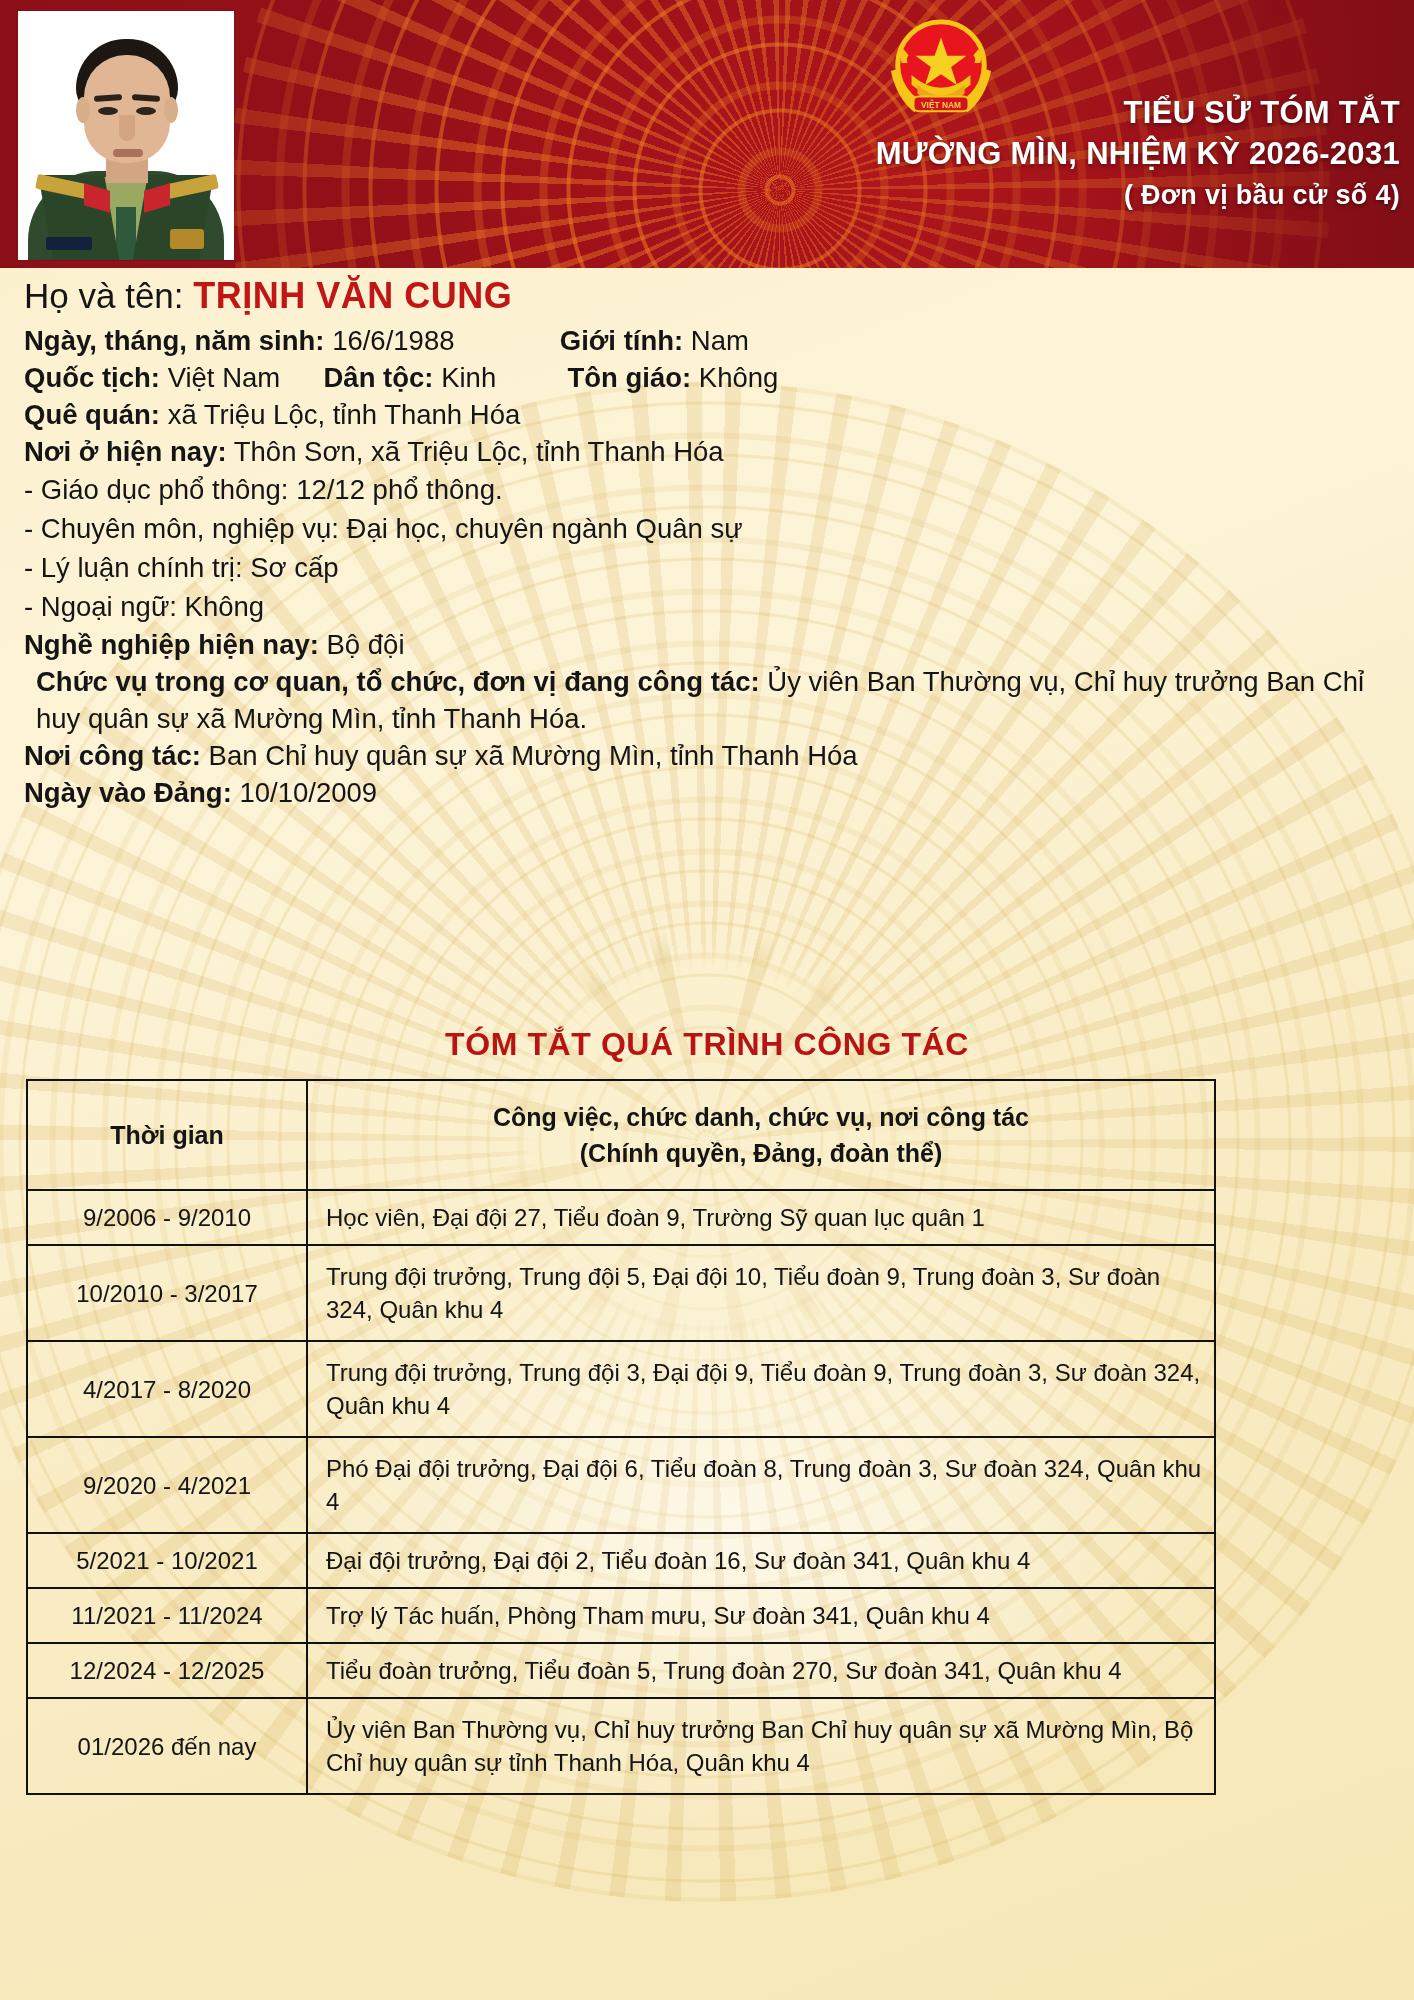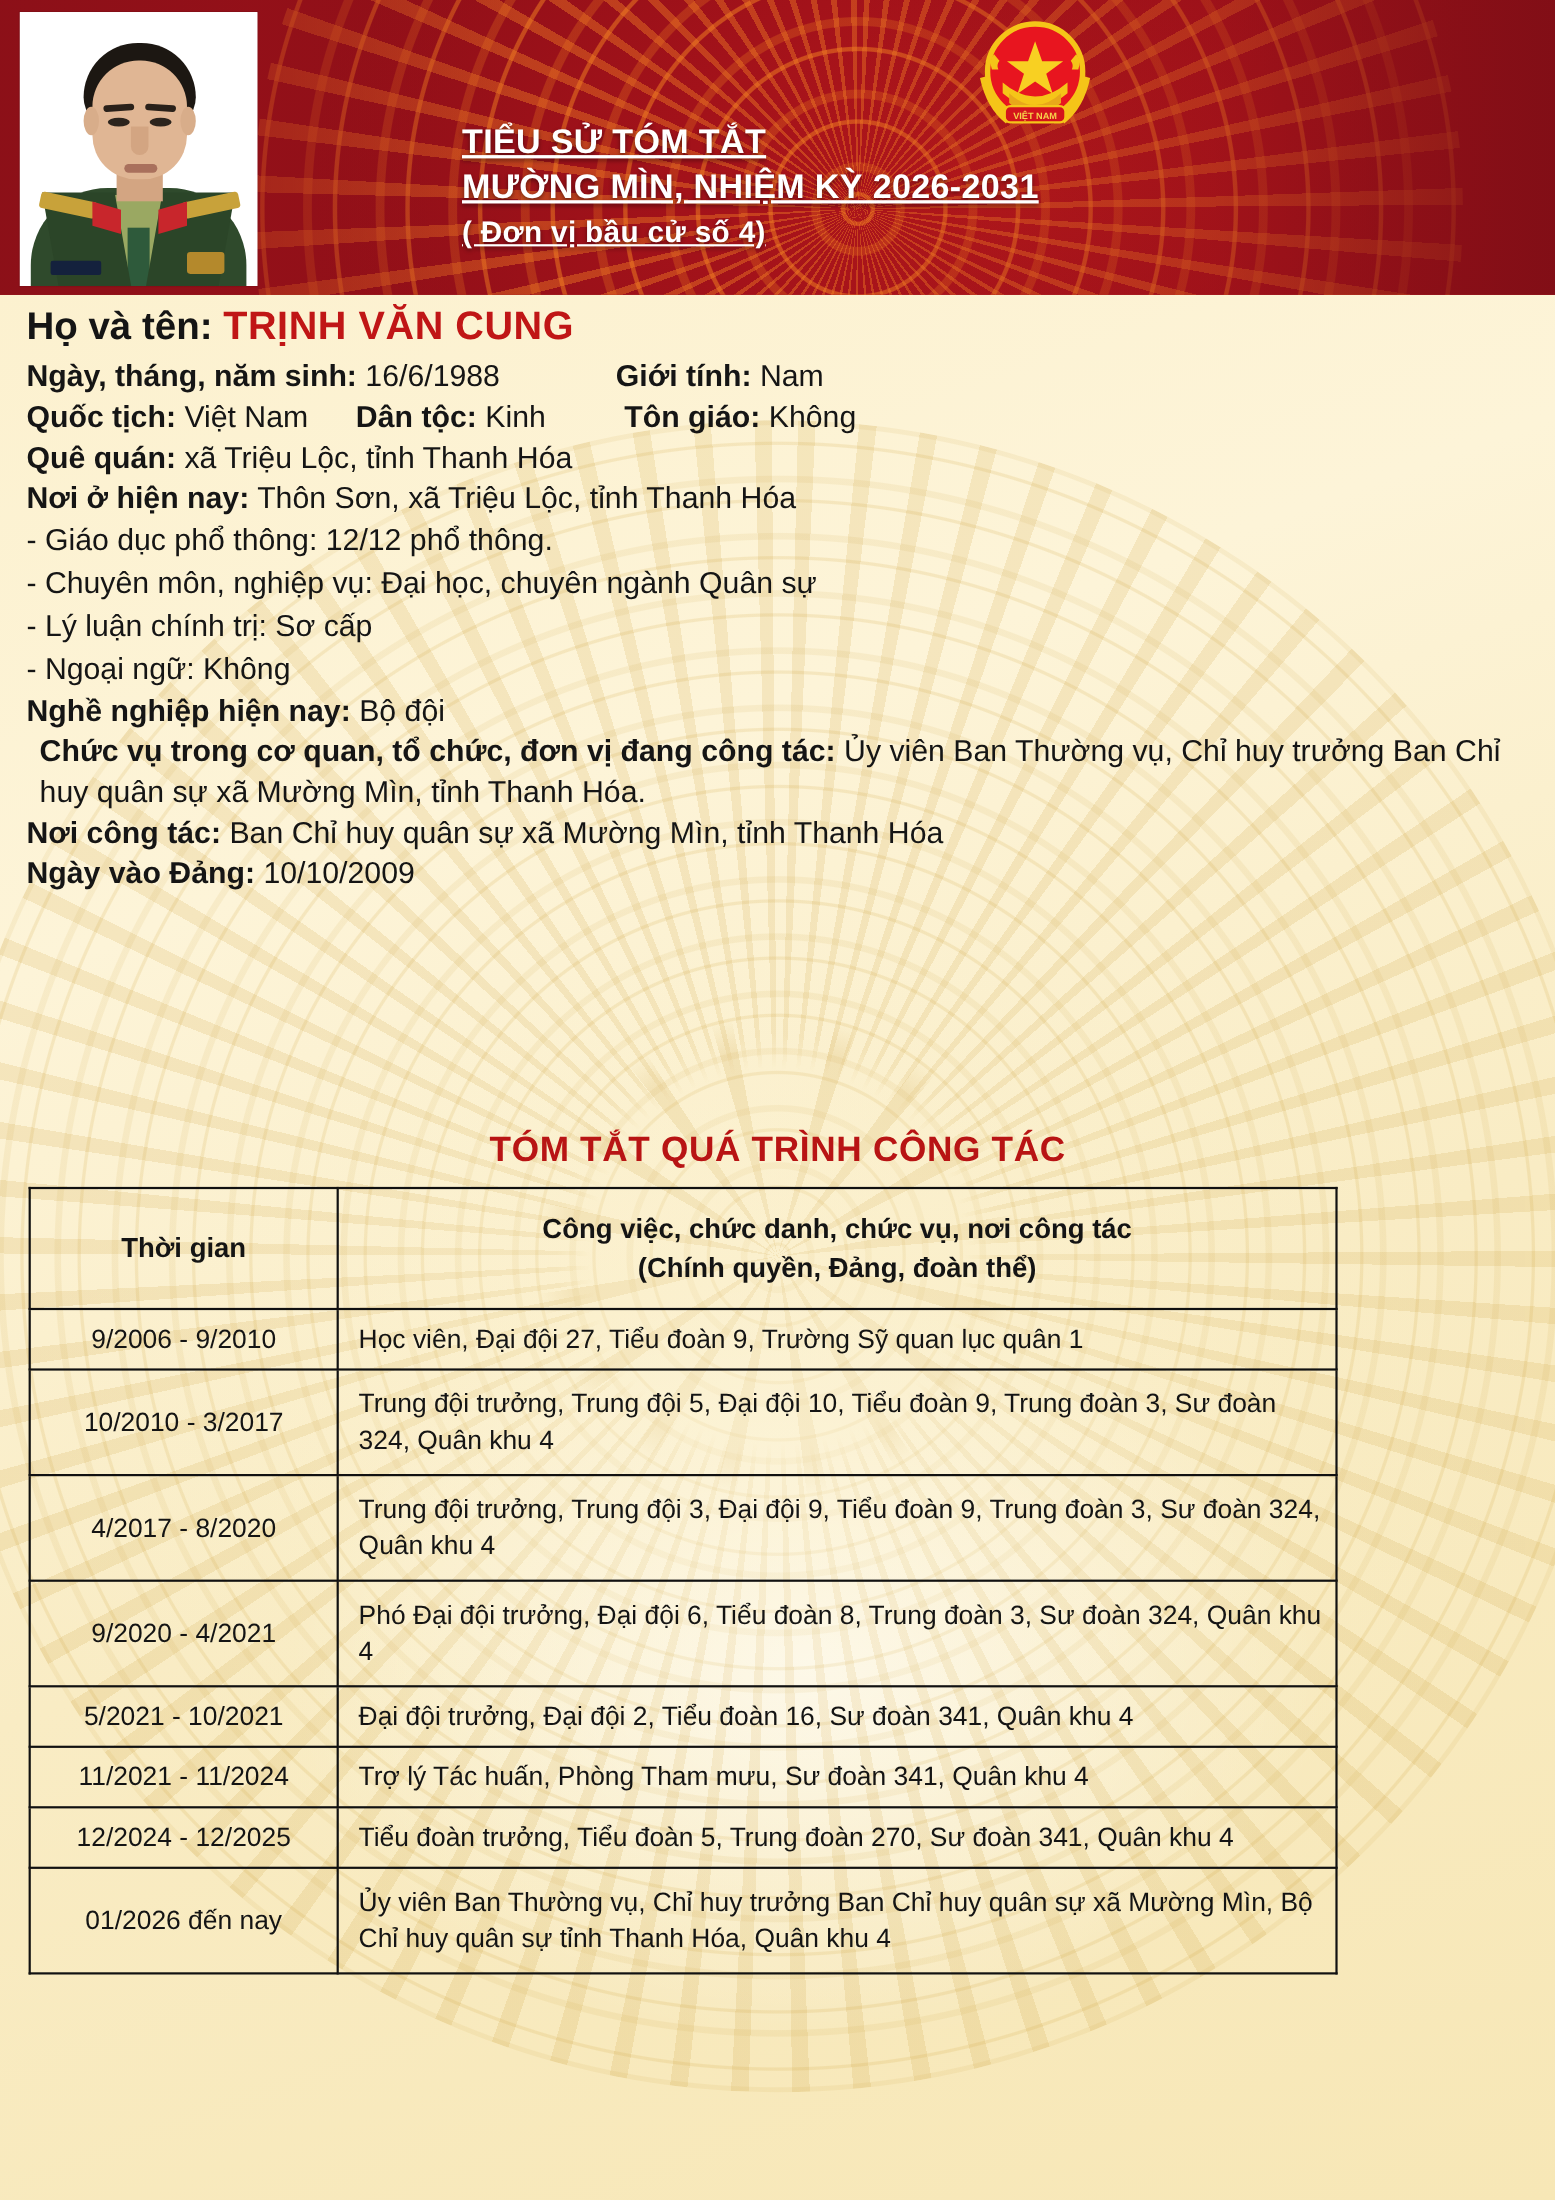--- a/index.html
+++ b/index.html
@@ -183,28 +183,27 @@
   
   #emblem {
     position: absolute;
     left: 882px; top: 14px;
     width: 118px; height: 112px;
   }
 
   
   #titles {
     position: absolute;
-    left: 420px; top: 108px;
+    left: 420px; top: 92px;
     width: 980px;
-    text-align: left;
+    text-align: right;
     color: #ffffff;
     font-weight: bold;
     letter-spacing: 0.3px;
     text-shadow: 0 2px 4px rgba(0,0,0,0.45);
-    text-decoration: underline;
   }
   .title-line { font-size: 31px; line-height: 41px; white-space: nowrap; }
   .title-sub  { font-size: 27px; line-height: 42px; font-weight: bold; }
 
   
   #info {
     position: absolute;
     left: 24px; top: 272px;
     width: 1380px;
     color: #151515;
@@ -213,21 +212,21 @@
     font-size: 27.5px;
     line-height: 37px;
     white-space: nowrap;
   }
   .info-line.wrap { white-space: normal; margin-left: 12px; }
   .lbl { font-weight: bold; }
   .val { font-weight: normal; }
   .gap-col { display: inline-block; }
 
   #name-line { font-size: 35px; line-height: 48px; margin-bottom: 2px; }
-  #name-line .lbl { font-weight: bold; font-size: 35px; }
+  #name-line .lbl { font-weight: normal; font-size: 35px; }
   #name-value { color: #c01616; font-weight: bold; font-size: 36px; letter-spacing: 0.5px; }
 
   .sub-item { font-size: 27.5px; line-height: 39px; font-weight: normal; }
 
   
   #section-title {
     position: absolute;
     left: 0; top: 1026px;
     width: 1414px;
     text-align: center;

